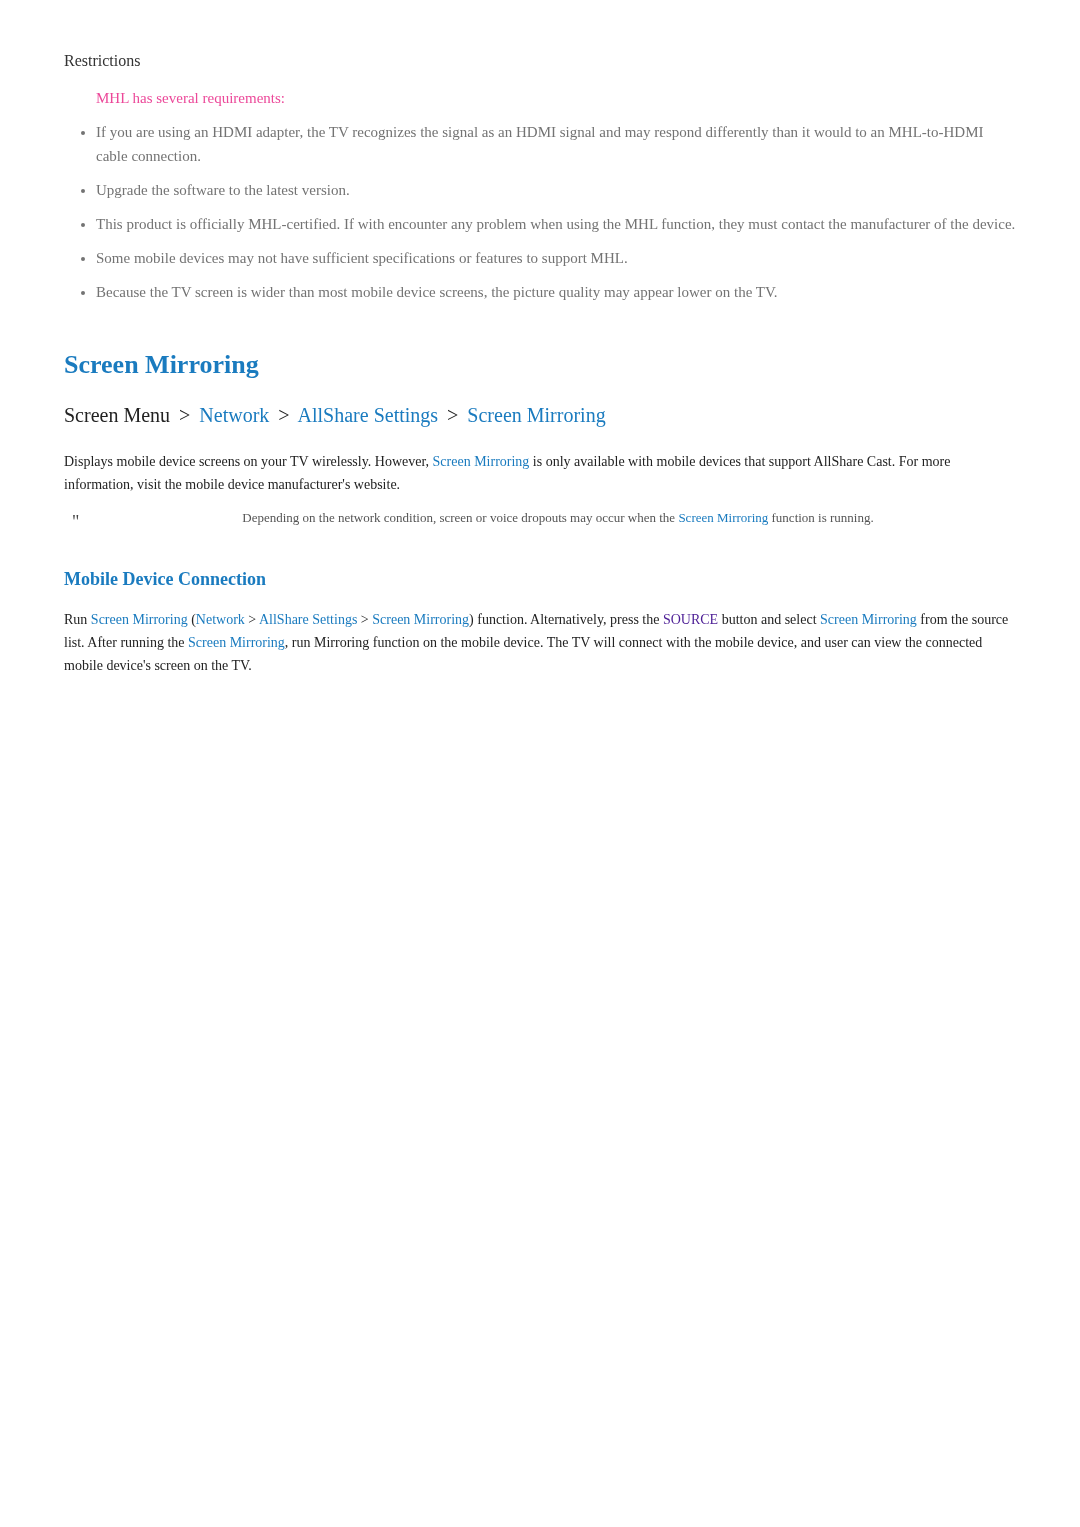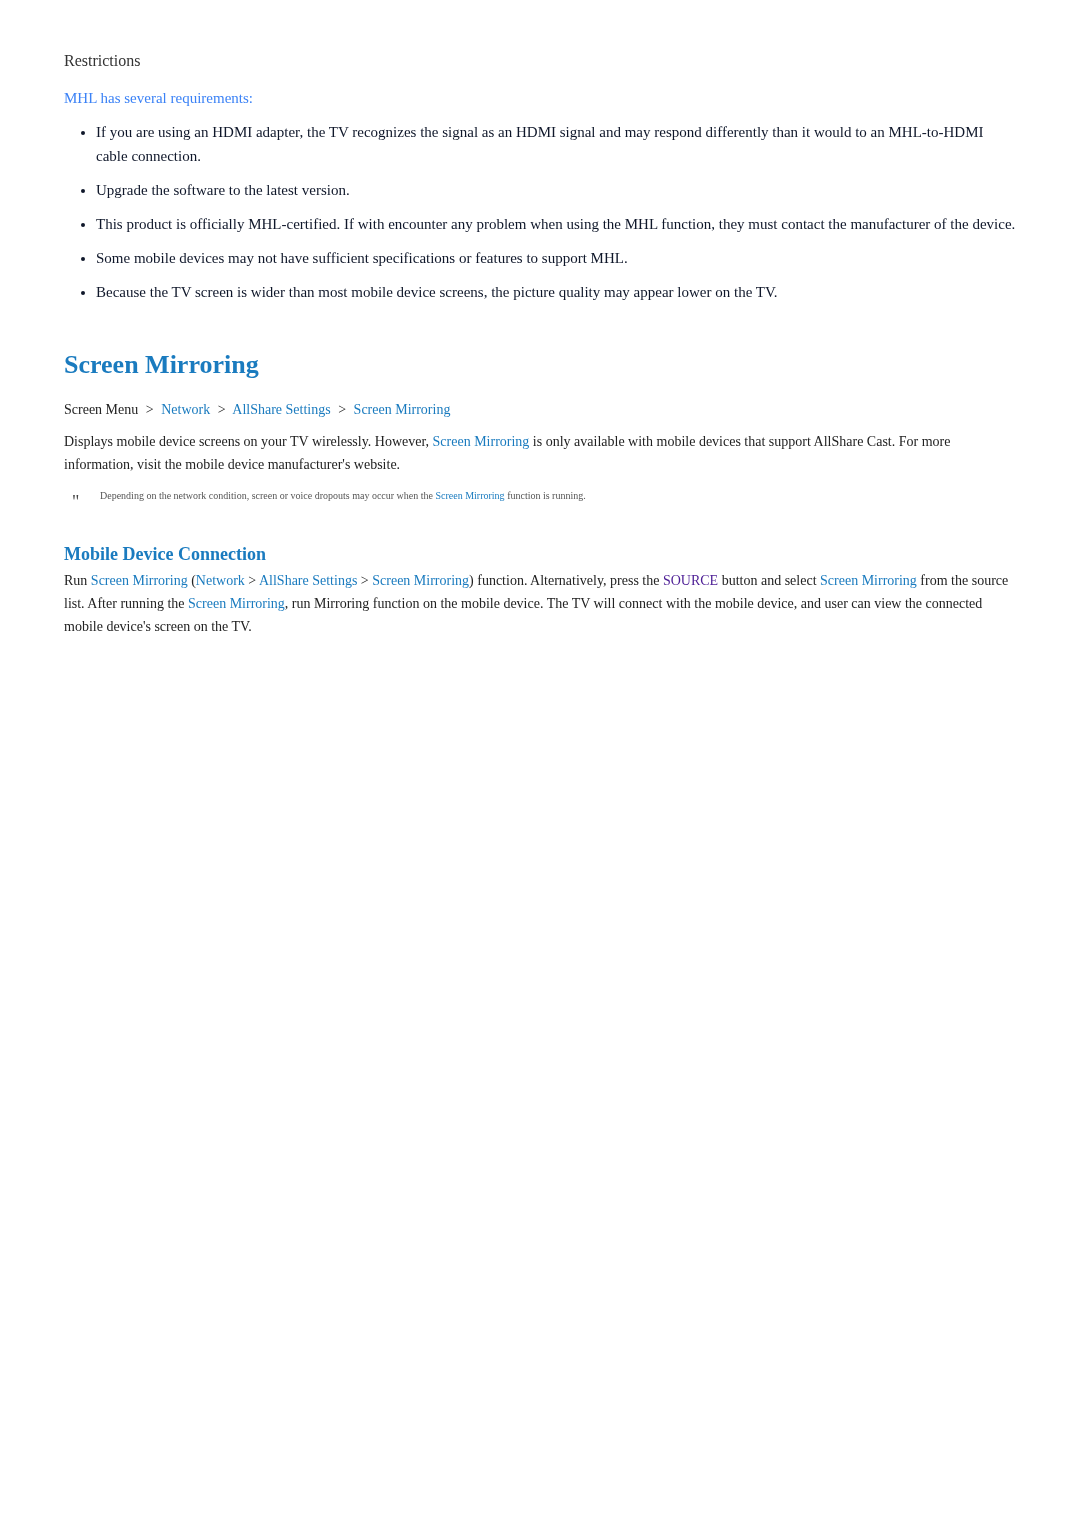--- a/index.html
+++ b/index.html
@@ -21,52 +21,53 @@
 
     .restrictions-heading {
       font-size: 16px;
       font-weight: normal;
       color: #333333;
       margin-bottom: 12px;
     }
 
     .intro-text {
       font-size: 15px;
-      color: #3b82f6;
+      color: #ec4899;
       margin-bottom: 10px;
+      margin-left: 32px;
     }
 
     .bullet-list {
       list-style: disc;
       padding-left: 32px;
       margin-bottom: 16px;
     }
 
     .bullet-list li {
       margin-bottom: 10px;
       font-size: 15px;
-      color: #0f172a;
+      color: #737373;
       line-height: 1.6;
     }
 
     .section-divider {
       margin: 40px 0 20px 0;
     }
 
     .section-title {
       font-size: 26px;
       font-weight: bold;
       color: #1a7bbf;
       margin-bottom: 14px;
     }
 
     .breadcrumb {
-      font-size: 14px;
+      font-size: 20px;
       color: #222222;
-      margin-bottom: 8px;
+      margin-bottom: 19px;
     }
 
     .breadcrumb .link {
       color: #1a7bbf;
     }
 
     .breadcrumb .separator {
       color: #222222;
       margin: 0 4px;
     }
@@ -92,29 +93,31 @@
     .note-block::before {
       content: '"';
       position: absolute;
       left: 8px;
       top: 0;
       font-size: 18px;
       color: #444444;
     }
 
     .note-text {
-      font-size: 10px;
+      font-size: 13px;
       color: #555555;
       line-height: 1.6;
+      text-align: center;
     }
 
     .subsection-title {
       font-size: 18px;
       font-weight: bold;
       color: #1a7bbf;
+      margin-bottom: 14px;
       margin-top: 36px;
     }
 
     .source-link {
       color: #4c1d95;
     }
   </style>
 </head>
 <body>
 

